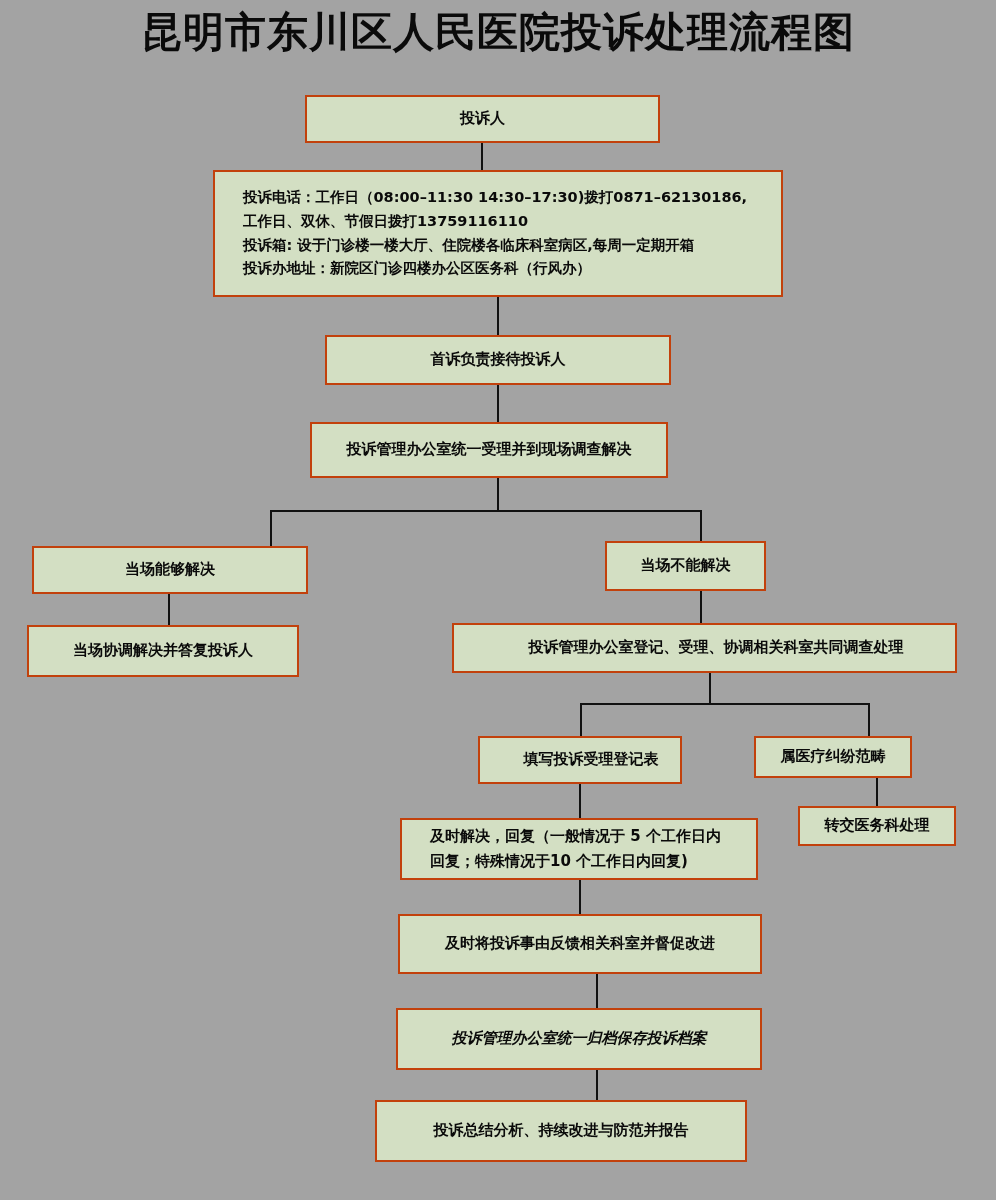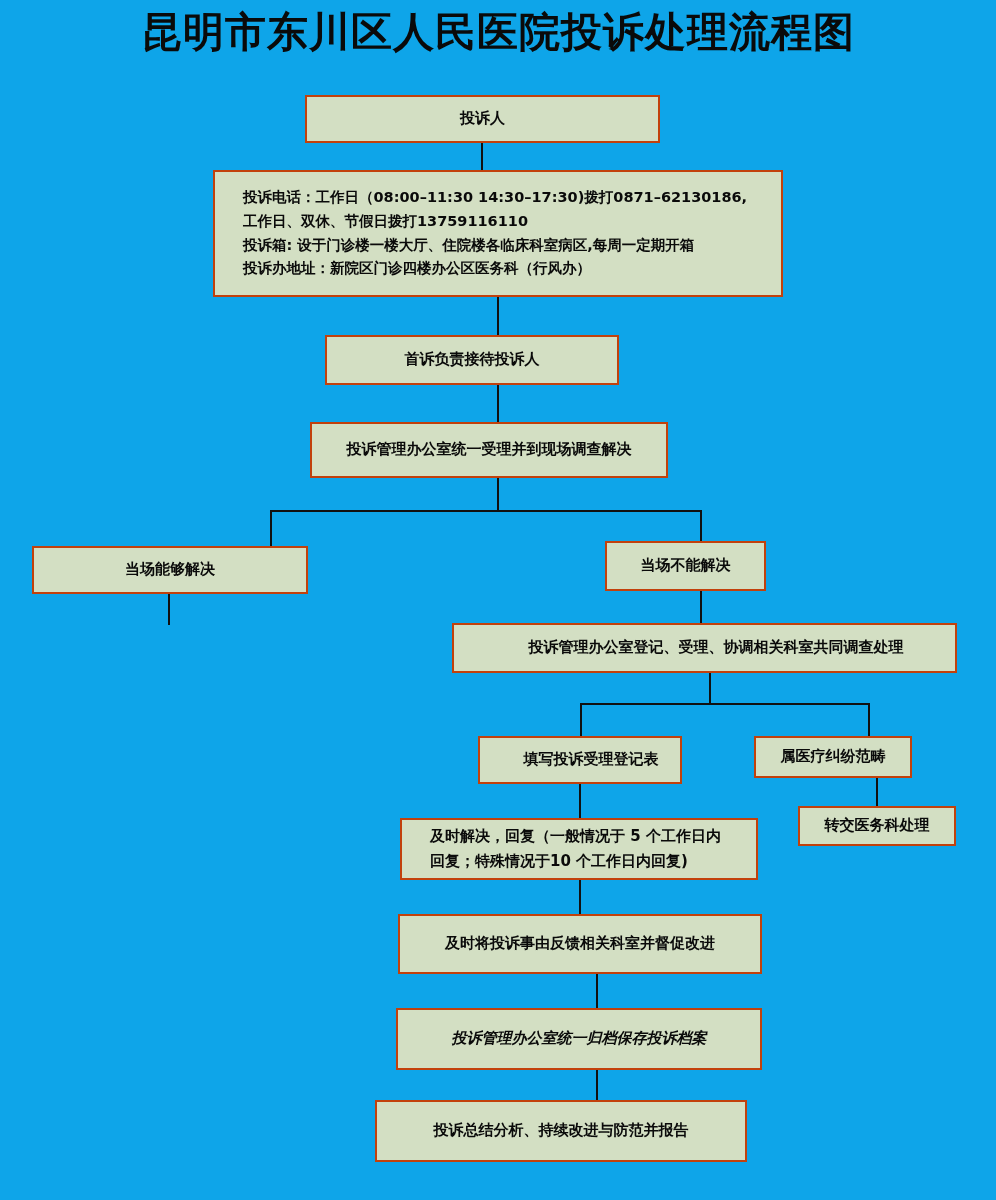--- a/index.html
+++ b/index.html
@@ -11,21 +11,21 @@
     width: 996px;
     height: 1200px;
     background: #d3dfc3;
     font-family: "DejaVu Sans", "Liberation Sans", sans-serif;
     overflow: hidden;
   }
   #canvas {
     position: relative;
     width: 996px;
     height: 1200px;
-    background: #0ea5e9;
+    background: #a3a3a3;
   }
   .title {
     position: absolute;
     left: 0;
     top: 6px;
     width: 996px;
     text-align: center;
     font-size: 41px;
     font-weight: bold;
     color: #0a0a0a;
@@ -87,21 +87,21 @@
 
   <div class="box left-align" style="left:213px; top:170px; width:570px; height:127px; font-size:14.5px; line-height:1.65;">
     <span class="txt">投诉电话：工作日（08:00–11:30  14:30–17:30)拨打0871–62130186,
 工作日、双休、节假日拨打13759116110
 投诉箱: 设于门诊楼一楼大厅、住院楼各临床科室病区,每周一定期开箱
 投诉办地址：新院区门诊四楼办公区医务科（行风办）</span>
   </div>
 
   <div class="vline" style="left:497px; top:297px; height:38px;"></div>
 
-  <div class="box" style="left:325px; top:335px; width:294px; height:50px;">
+  <div class="box" style="left:325px; top:335px; width:346px; height:50px;">
     <span class="txt">首诉负责接待投诉人</span>
   </div>
 
   <div class="vline" style="left:497px; top:385px; height:37px;"></div>
 
   <div class="box" style="left:310px; top:422px; width:358px; height:56px;">
     <span class="txt">投诉管理办公室统一受理并到现场调查解决</span>
   </div>
 
   <div class="vline" style="left:497px; top:478px; height:32px;"></div>
@@ -112,20 +112,23 @@
   <div class="box" style="left:32px; top:546px; width:276px; height:48px;">
     <span class="txt">当场能够解决</span>
   </div>
 
   <div class="box" style="left:605px; top:541px; width:161px; height:50px;">
     <span class="txt">当场不能解决</span>
   </div>
 
   <div class="vline" style="left:168px; top:594px; height:31px;"></div>
 
+  <div class="box" style="left:27px; top:625px; width:272px; height:52px;">
+    <span class="txt">当场协调解决并答复投诉人</span>
+  </div>
 
   <div class="vline" style="left:700px; top:591px; height:32px;"></div>
 
   <div class="box" style="left:452px; top:623px; width:505px; height:50px;padding-left:29px;">
     <span class="txt">投诉管理办公室登记、受理、协调相关科室共同调查处理</span>
   </div>
 
   <div class="vline" style="left:709px; top:673px; height:30px;"></div>
   <div class="hline" style="left:580px; top:703px; width:290px;"></div>
   <div class="vline" style="left:580px; top:703px; height:33px;"></div>

